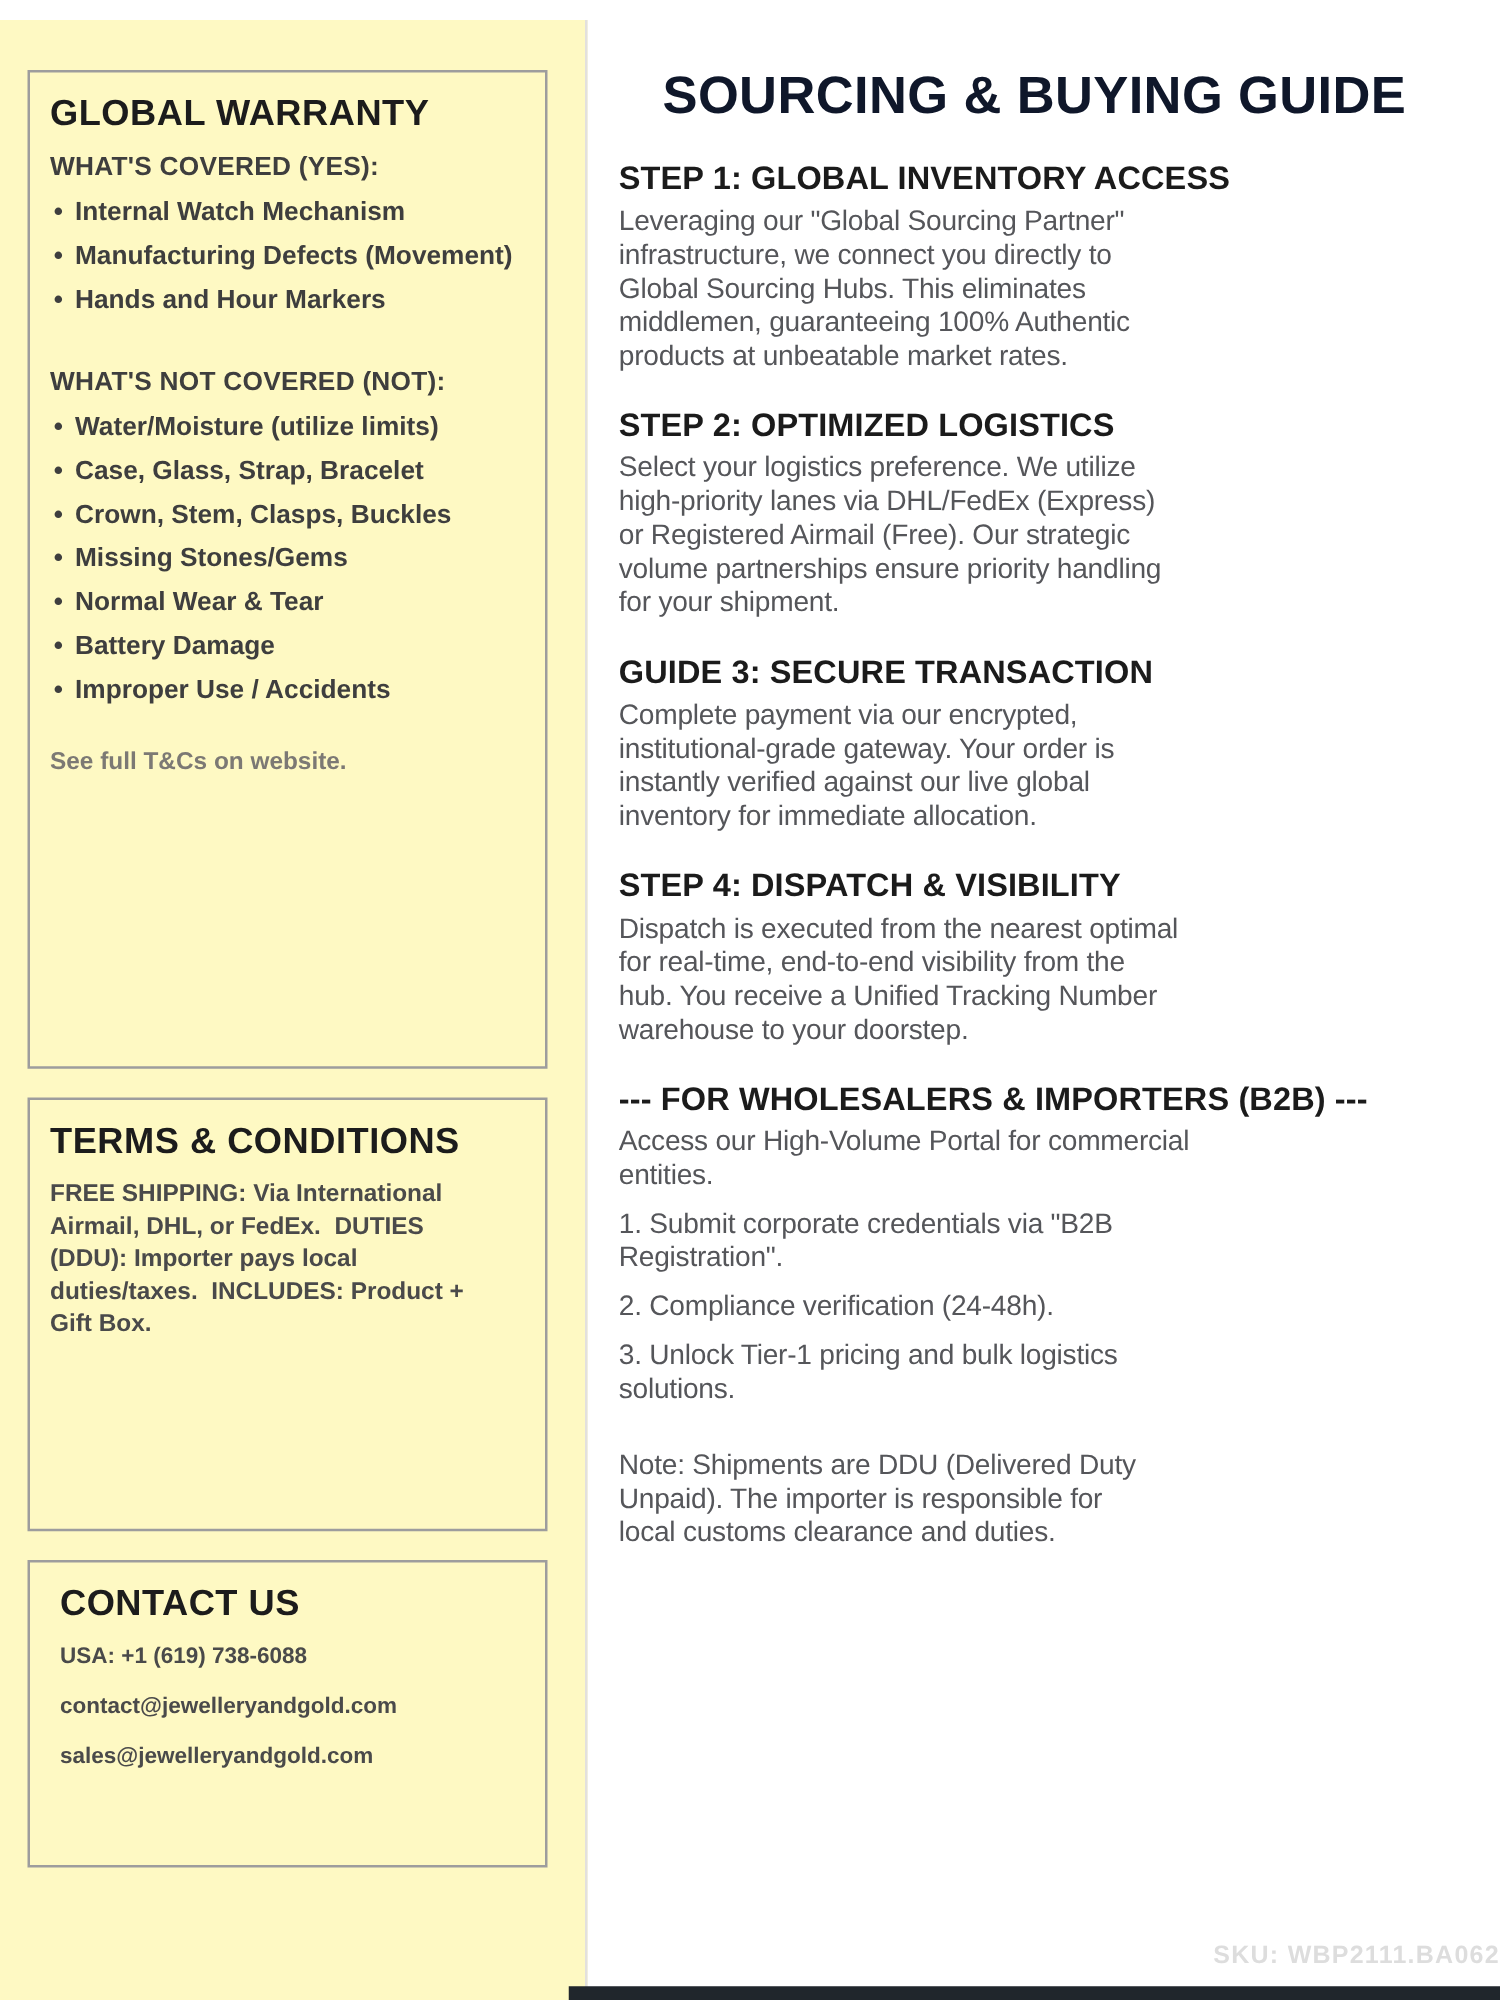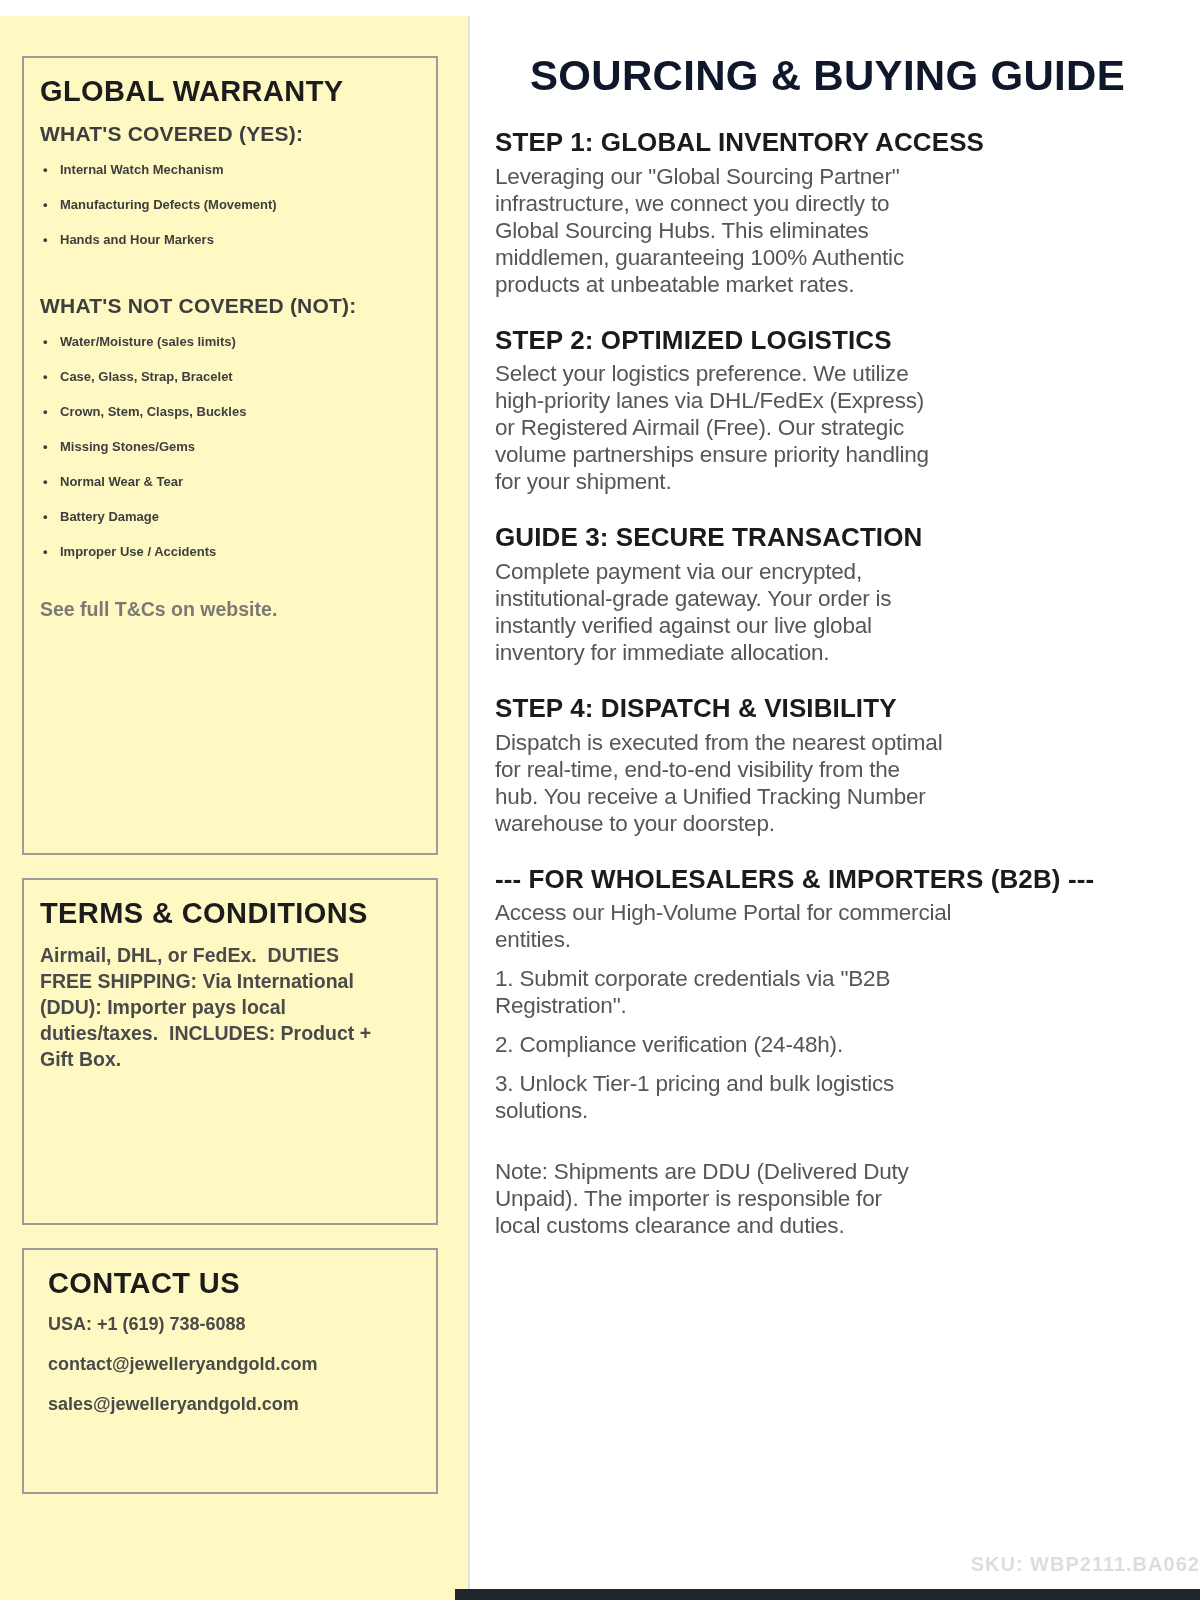--- a/index.html
+++ b/index.html
@@ -26,21 +26,21 @@
     margin:0; font-size:29px; font-weight:700; color:#1c1c1c; letter-spacing:0.4px;
     line-height:1.1;
   }
   .side-subheading {
     margin:14px 0 0 0; font-size:21px; font-weight:700; color:#3e3e3e;
     line-height:1.1; letter-spacing:0.2px;
   }
   .side-subheading.second { margin-top:44px; }
   .bullet-list { margin:0; padding:0; }
   .bullet-item {
-    font-size:13px; font-weight:700; color:#3e3e3e; line-height:20px;
+    font-size:21px; font-weight:700; color:#3e3e3e; line-height:20px;
     margin-top:15px; padding-left:20px; position:relative;
   }
   .bullet-item::before { content:"\2022"; position:absolute; left:3px; }
   .footnote { margin-top:36px; font-size:19.5px; font-weight:700; color:#7c7974; }
 
   .terms-body { margin-top:12px; }
   .terms-line {
     font-size:19.5px; font-weight:700; color:#4a4a4a; line-height:26px;
     white-space:pre-wrap;
   }
@@ -85,36 +85,36 @@
   <div class="side-box" id="warranty-box">
     <h2 class="side-title">GLOBAL WARRANTY</h2>
     <div class="side-subheading">WHAT'S COVERED (YES):</div>
     <div class="bullet-list">
         <div class="bullet-item">Internal Watch Mechanism</div>
         <div class="bullet-item">Manufacturing Defects (Movement)</div>
         <div class="bullet-item">Hands and Hour Markers</div>
       </div>
     <div class="side-subheading second">WHAT'S NOT COVERED (NOT):</div>
     <div class="bullet-list">
-        <div class="bullet-item">Water/Moisture (sales limits)</div>
+        <div class="bullet-item">Water/Moisture (utilize limits)</div>
         <div class="bullet-item">Case, Glass, Strap, Bracelet</div>
         <div class="bullet-item">Crown, Stem, Clasps, Buckles</div>
         <div class="bullet-item">Missing Stones/Gems</div>
         <div class="bullet-item">Normal Wear &amp; Tear</div>
         <div class="bullet-item">Battery Damage</div>
         <div class="bullet-item">Improper Use / Accidents</div>
       </div>
     <div class="footnote">See full T&amp;Cs on website.</div>
   </div>
 
   <div class="side-box" id="terms-box">
     <h2 class="side-title">TERMS &amp; CONDITIONS</h2>
     <div class="terms-body">
+        <div class="terms-line">FREE SHIPPING: Via International</div>
         <div class="terms-line">Airmail, DHL, or FedEx.  DUTIES</div>
-        <div class="terms-line">FREE SHIPPING: Via International</div>
         <div class="terms-line">(DDU): Importer pays local</div>
         <div class="terms-line">duties/taxes.  INCLUDES: Product +</div>
         <div class="terms-line">Gift Box.</div>
       </div>
   </div>
 
   <div class="side-box" id="contact-box">
     <h2 class="side-title">CONTACT US</h2>
     <div class="contact-list">
         <div class="contact-line">USA: +1 (619) 738-6088</div>

